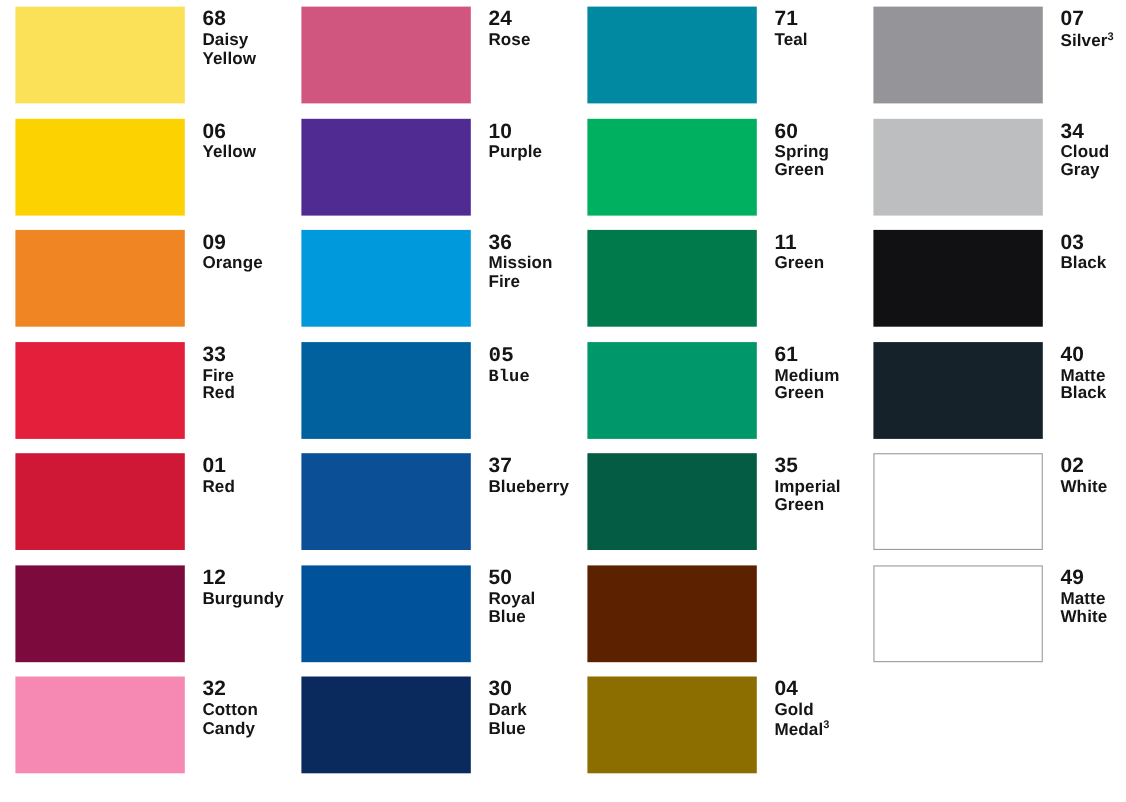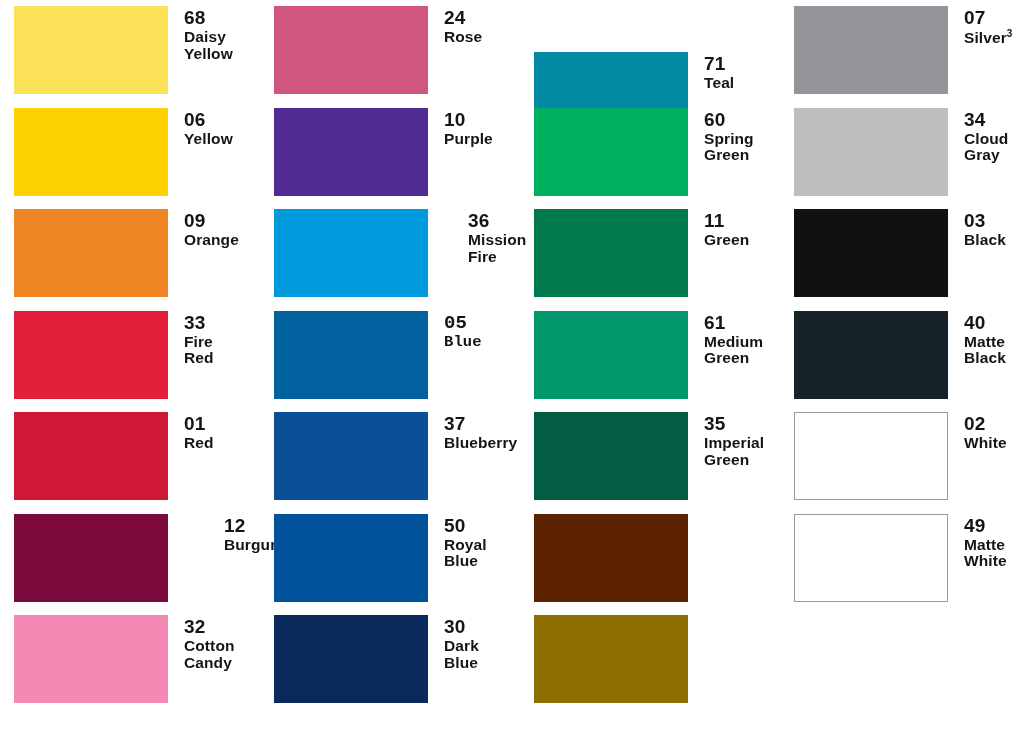--- a/index.html
+++ b/index.html
@@ -84,21 +84,21 @@
 Yellow</span></span>
       </div>
     </div>
     <div class="cell" style="grid-area: 1 / 2;">
       <div class="swatch" style="background: rgb(209, 86, 127);"></div>
       <div class="label">
         <span class="code">24</span>
         <span class="name"><span>Rose</span></span>
       </div>
     </div>
-    <div class="cell" style="grid-area: 1 / 3; margin-top: 46px;">
+    <div class="cell" style="grid-area: 1 / 3;">
       <div class="swatch" style="background: rgb(0, 137, 160);"></div>
       <div class="label">
         <span class="code">71</span>
         <span class="name"><span>Teal</span></span>
       </div>
     </div>
     <div class="cell" style="grid-area: 1 / 4;">
       <div class="swatch" style="background: rgb(149, 149, 153);"></div>
       <div class="label">
         <span class="code">07</span>
@@ -135,21 +135,21 @@
 Gray</span></span>
       </div>
     </div>
     <div class="cell" style="grid-area: 3 / 1;">
       <div class="swatch" style="background: rgb(240, 134, 35);"></div>
       <div class="label">
         <span class="code">09</span>
         <span class="name"><span>Orange</span></span>
       </div>
     </div>
-    <div class="cell" style="grid-area: 3 / 2; gap: 24px;">
+    <div class="cell" style="grid-area: 3 / 2;">
       <div class="swatch" style="background: rgb(0, 153, 220);"></div>
       <div class="label">
         <span class="code">36</span>
         <span class="name"><span>Mission
 Fire</span></span>
       </div>
     </div>
     <div class="cell" style="grid-area: 3 / 3;">
       <div class="swatch" style="background: rgb(0, 121, 75);"></div>
       <div class="label">
@@ -217,21 +217,21 @@
 Green</span></span>
       </div>
     </div>
     <div class="cell" style="grid-area: 5 / 4;">
       <div class="swatch bordered" style="background: rgb(255, 255, 255);"></div>
       <div class="label">
         <span class="code">02</span>
         <span class="name"><span>White</span></span>
       </div>
     </div>
-    <div class="cell" style="grid-area: 6 / 1; gap: 40px;">
+    <div class="cell" style="grid-area: 6 / 1;">
       <div class="swatch" style="background: rgb(124, 10, 60);"></div>
       <div class="label">
         <span class="code">12</span>
         <span class="name"><span>Burgundy</span></span>
       </div>
     </div>
     <div class="cell" style="grid-area: 6 / 2;">
       <div class="swatch" style="background: rgb(0, 82, 155);"></div>
       <div class="label">
         <span class="code">50</span>
@@ -261,15 +261,20 @@
     <div class="cell" style="grid-area: 7 / 2;">
       <div class="swatch" style="background: rgb(10, 42, 94);"></div>
       <div class="label">
         <span class="code">30</span>
         <span class="name"><span>Dark
 Blue</span></span>
       </div>
     </div>
     <div class="cell" style="grid-area: 7 / 3;">
       <div class="swatch" style="background: rgb(140, 110, 0);"></div>
+      <div class="label">
+        <span class="code">04</span>
+        <span class="name"><span>Gold
+Medal</span><span class="sup">3</span></span>
+      </div>
     </div>
     <div class="cell empty" style="grid-area: 7 / 4;"></div>
   </div>
 
 </body></html>

